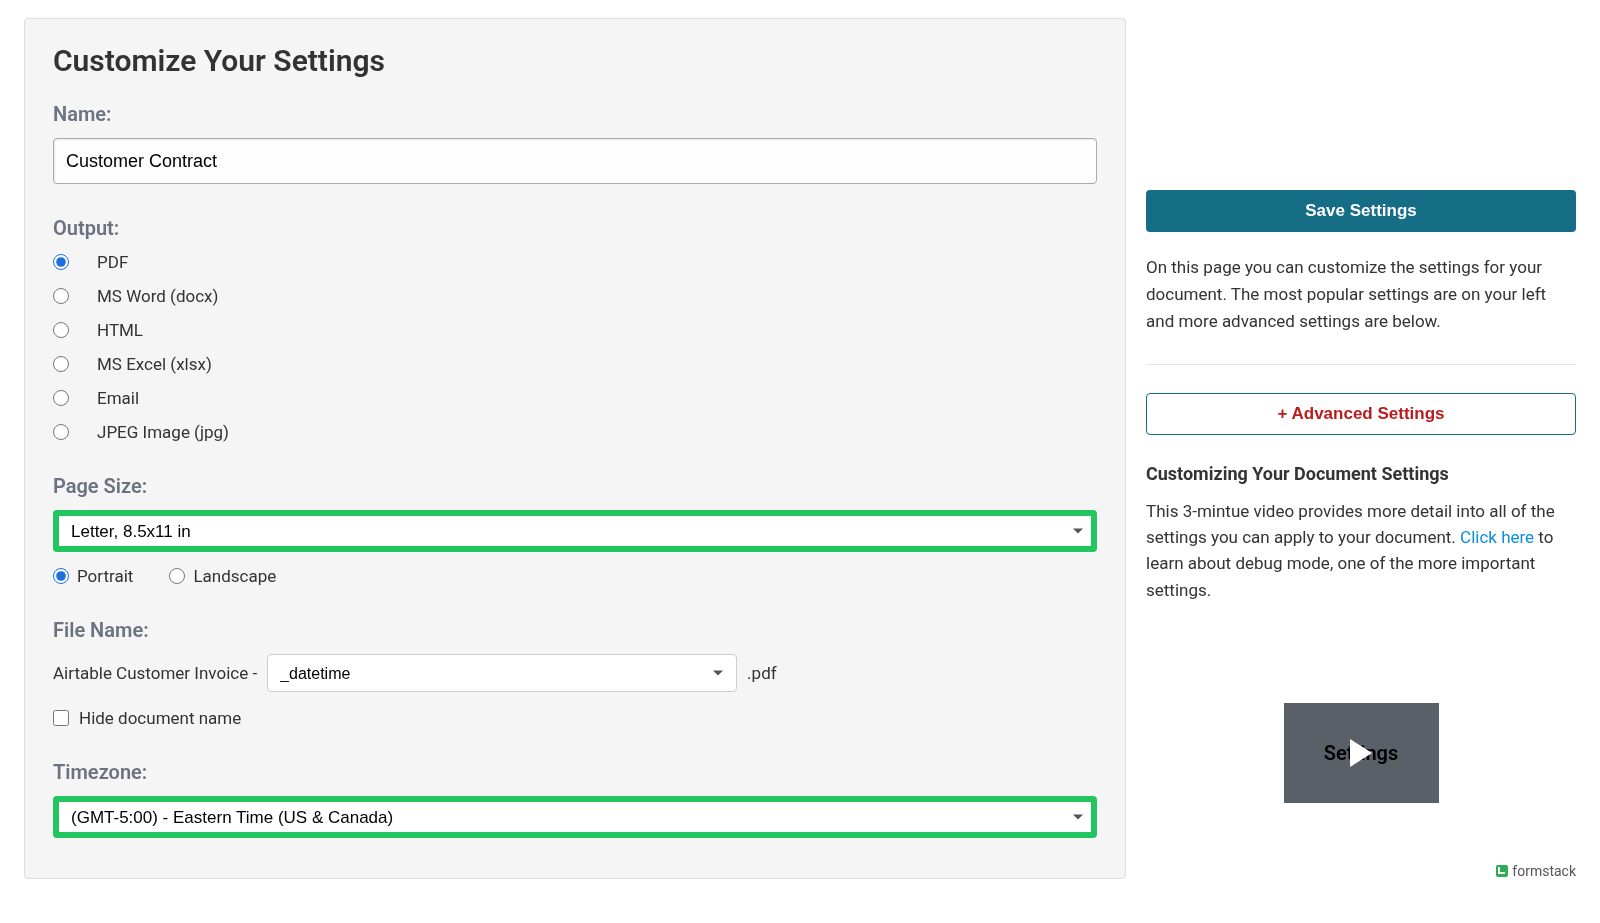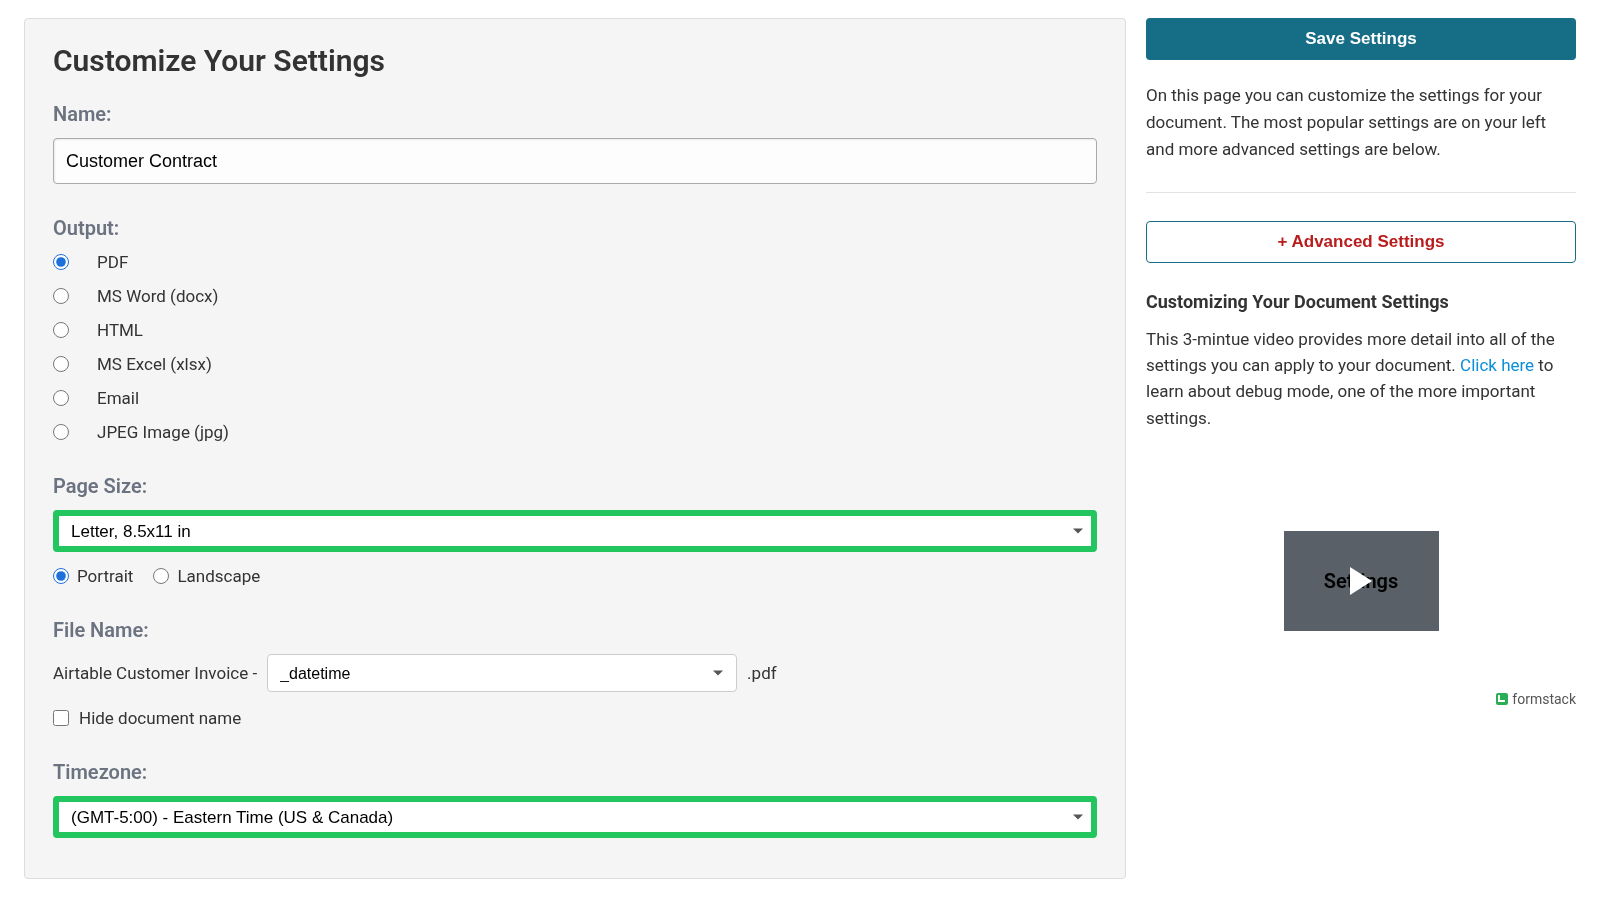--- a/index.html
+++ b/index.html
@@ -6,20 +6,21 @@
   body {
     font-family: -apple-system, BlinkMacSystemFont, "Segoe UI", Roboto, "Helvetica Neue", Arial, sans-serif;
     background: #ffffff;
     color: #333;
     font-size: 16px;
   }
   .page {
     display: flex;
     gap: 20px;
     padding: 18px 24px 24px 24px;
+    align-items: flex-end;
   }
   .main-panel {
     flex: 1;
     background: #f5f5f5;
     border: 1px solid #ddd;
     border-radius: 4px;
     padding: 24px 28px 40px 28px;
   }
   .sidebar-panel {
     width: 430px;
@@ -68,21 +69,21 @@
     position: absolute;
     right: 14px;
     top: 50%;
     transform: translateY(-50%);
     width: 0; height: 0;
     border-left: 5px solid transparent;
     border-right: 5px solid transparent;
     border-top: 5px solid #555;
     pointer-events: none;
   }
-  .orient-row { display: flex; gap: 20px; margin-top: 14px; align-items: center; }
+  .orient-row { display: flex; gap: 36px; margin-top: 14px; align-items: center; }
   .orient-row .radio-row { gap: 8px; }
   .filename-row { display: flex; align-items: center; gap: 10px; flex-wrap: wrap; }
   .filename-prefix { font-size: 17px; color: #333; }
   .suffix-select-wrap { position: relative; width: 470px; }
   .select-sm {
     width: 100%;
     height: 38px;
     padding: 4px 12px;
     font-size: 16px;
     border: 1px solid #ccc;

